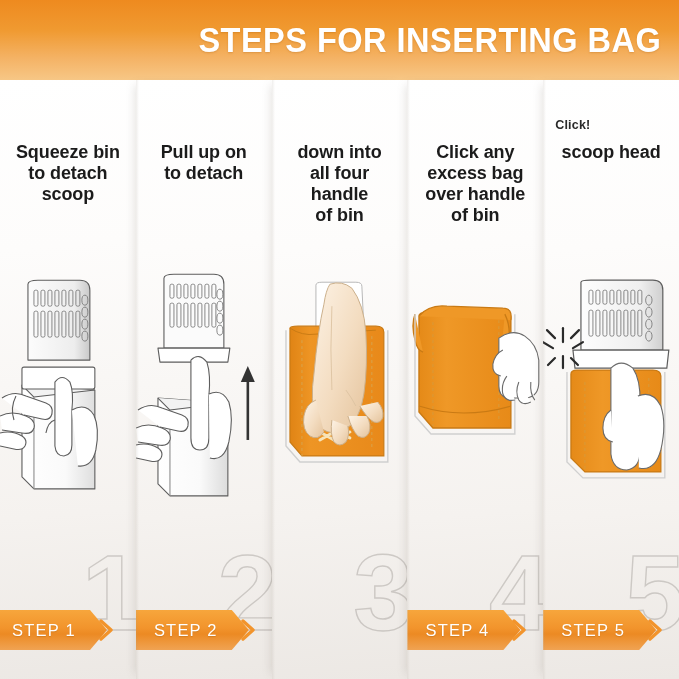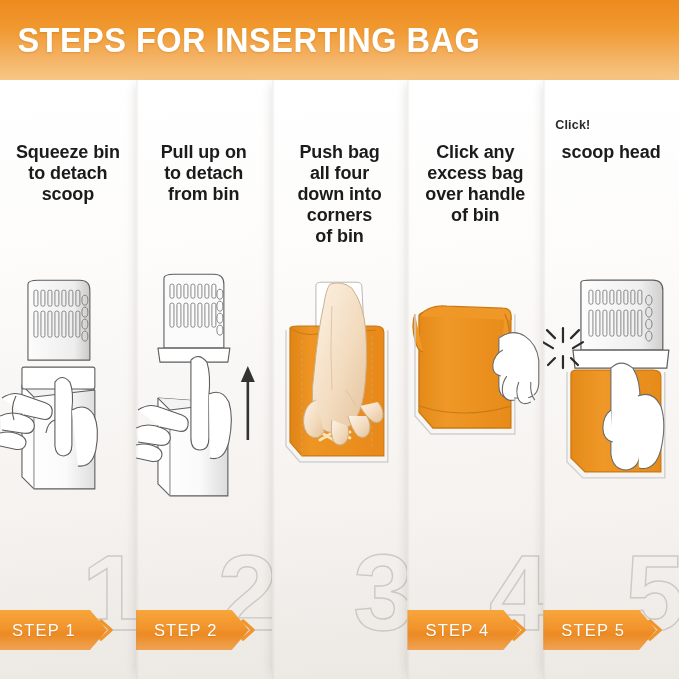--- a/index.html
+++ b/index.html
@@ -8,21 +8,21 @@
     font-family:"Liberation Sans", sans-serif;
     background:#ffffff;
     position:relative;
   }
   #page { position:relative; width:679px; height:679px; background:#f2efec; }
 
   
   .header {
     position:absolute; left:0; top:0; width:679px; height:80px;
     background:linear-gradient(180deg,#ee8a1f 0%,#f09a31 38%,#f4b264 72%,#f7c786 100%);
-    display:flex; align-items:center; justify-content:flex-start;
+    display:flex; align-items:center; justify-content:flex-end;
   }
   .header-title {
     color:#ffffff;
     font-size:35px;
     font-weight:bold;
     letter-spacing:0.5px;
     transform:scaleX(0.93);
     text-shadow:0 1px 2px rgba(150,80,0,0.25);
     white-space:nowrap;
     font-family:"Liberation Sans", sans-serif;
@@ -190,21 +190,20 @@
               <path d="M3 2 L13 11 L3 20" fill="none" stroke="#f2942c" stroke-width="3.4" stroke-linecap="round" stroke-linejoin="round"></path>
             </svg>
         </div>
       </div>
     </div>
 
     <div class="col">
       <div class="caption">
         <div>Pull up on</div>
         <div>to detach</div>
-        <div>from bin</div>
       </div>
 
       <div class="art">
         <svg viewBox="0 0 136 300" xmlns="http://www.w3.org/2000/svg">
           <defs>
             <linearGradient id="binG2" x1="0" y1="0" x2="1" y2="0">
               <stop offset="0%" stop-color="#ffffff"></stop>
                 <stop offset="60%" stop-color="#fafafa"></stop>
                 <stop offset="100%" stop-color="#dcdcdc"></stop>
             </linearGradient>
@@ -261,24 +260,23 @@
         <div class="chev">
           <svg width="16" height="22" viewBox="0 0 16 22">
               <path d="M3 2 L13 11 L3 20" fill="none" stroke="#f2942c" stroke-width="3.4" stroke-linecap="round" stroke-linejoin="round"></path>
             </svg>
         </div>
       </div>
     </div>
 
     <div class="col">
       <div class="caption">
-        <div>Push bag</div>
+        <div>down into</div>
         <div>all four</div>
-        <div>down into</div>
-        <div>corners</div>
+        <div>handle</div>
         <div>of bin</div>
       </div>
 
       <div class="art">
         <svg viewBox="0 0 136 300" xmlns="http://www.w3.org/2000/svg">
           <defs>
             <linearGradient id="bagO3" x1="0" y1="0" x2="1" y2="0">
               <stop offset="0%" stop-color="#e08415"></stop>
                 <stop offset="22%" stop-color="#ee9524"></stop>
                 <stop offset="100%" stop-color="#e8891a"></stop>

